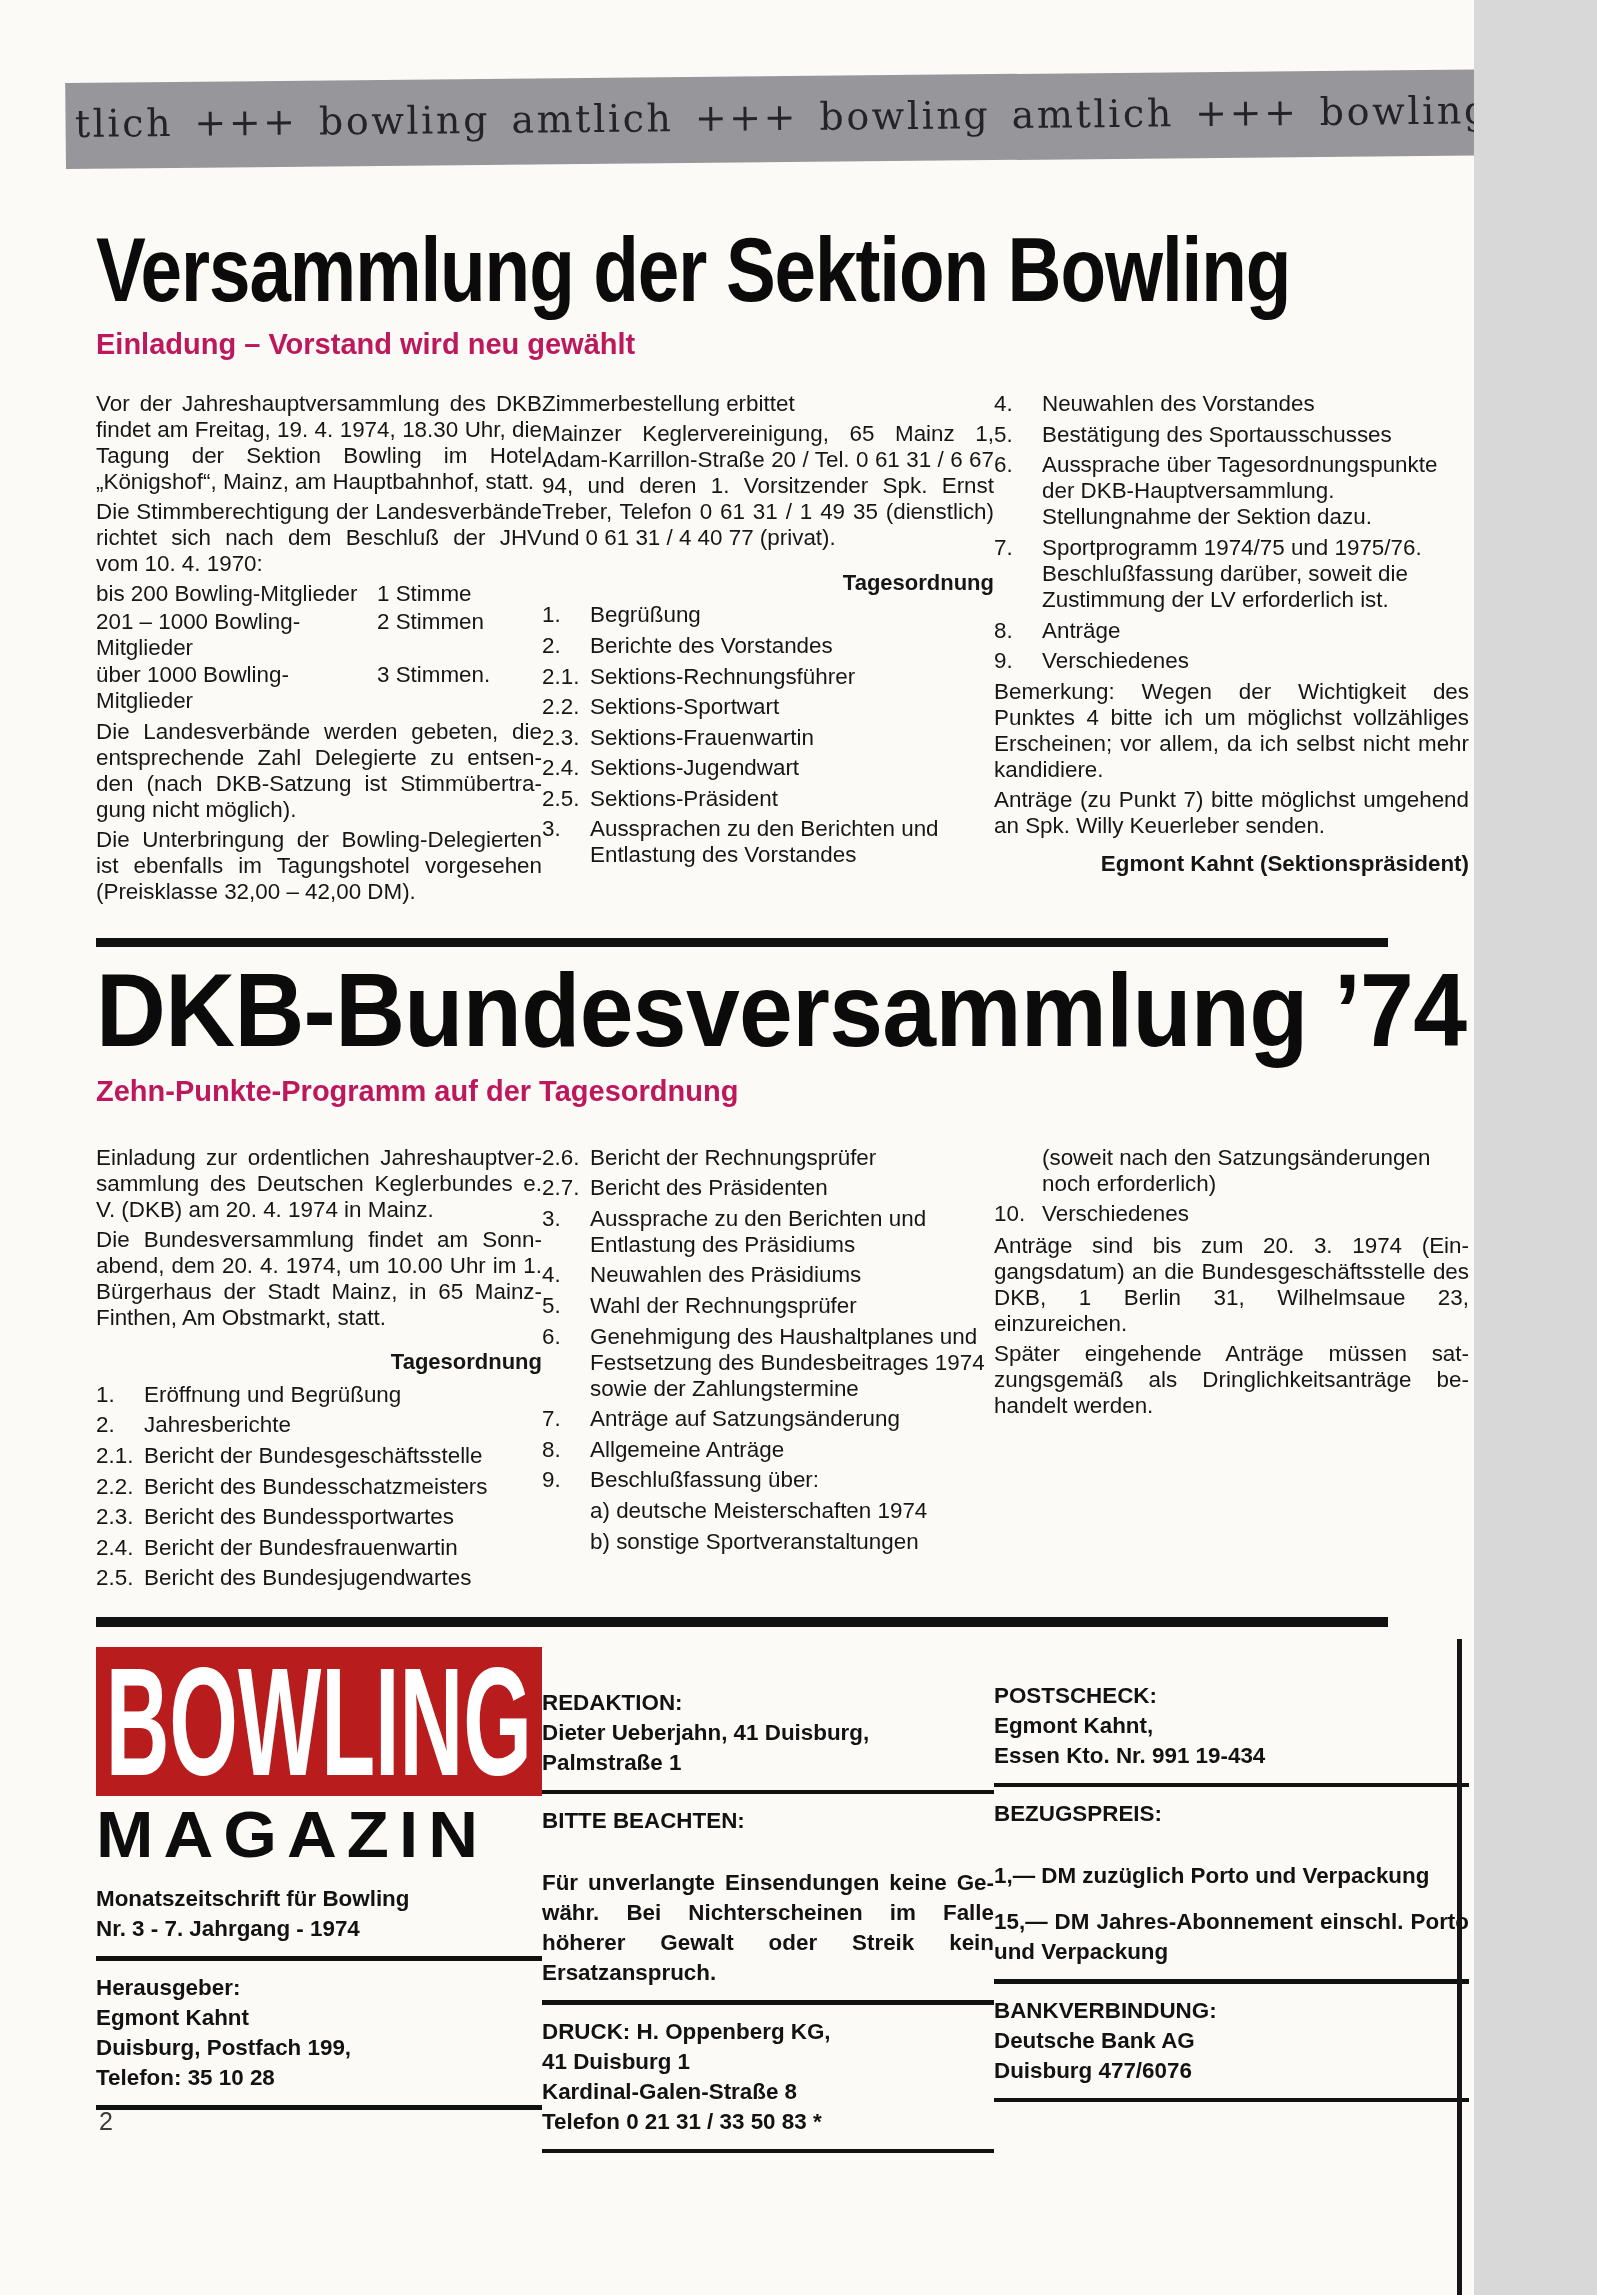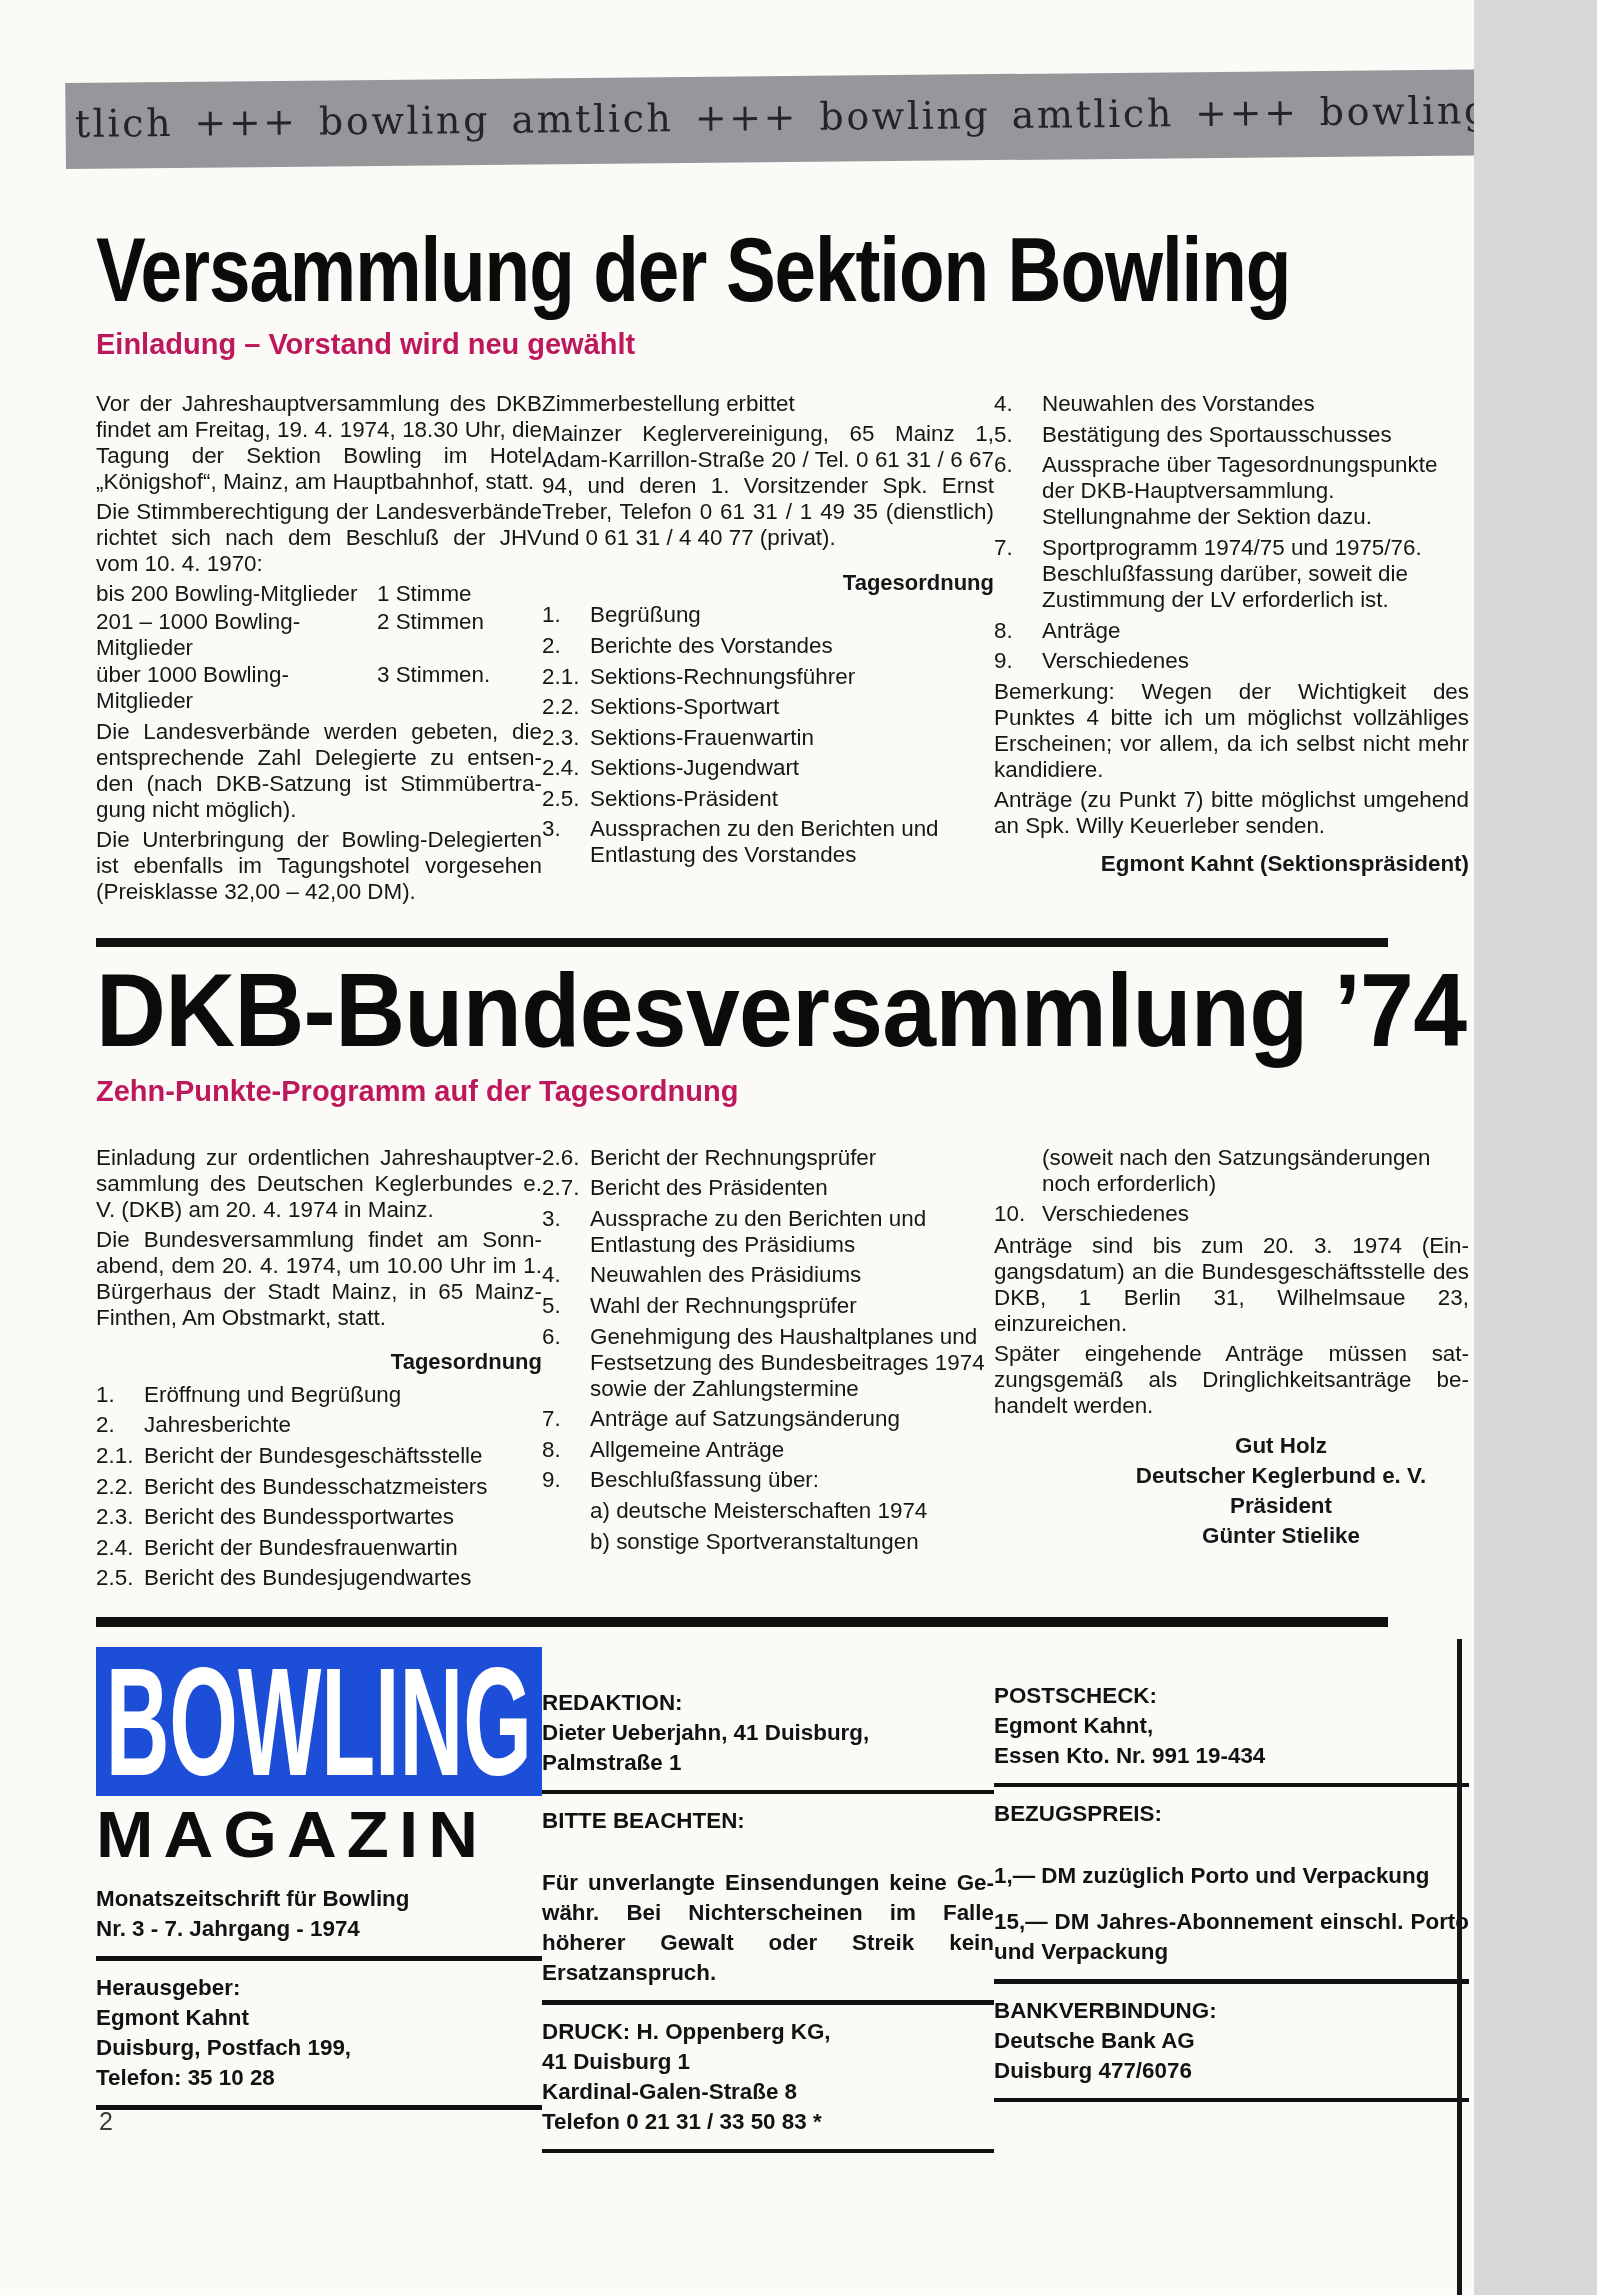--- a/index.html
+++ b/index.html
@@ -46,21 +46,21 @@
   .rule-thick.r2{height:10px;margin-top:20px;}
   
   .imprint{display:grid;grid-template-columns:446px 452px 475px;justify-content:space-between;margin-top:20px;}
   .imp-col{font-size:22.4px;line-height:30px;font-weight:700;text-align:left;color:#121212;}
   .imp-col.pad-mid{padding-top:41px;}
   .imp-col.pad-right{padding-top:34px;}
   .imp-rule{height:4.6px;background:#111;border:none;margin:12px 0;}
   .imp-just{text-align:justify;margin-top:32px;}
   .gap-top{margin-top:16px;}
   .logo-box{
-    background:#1d4ed8;height:149px;display:flex;align-items:center;
+    background:#b91c1c;height:149px;display:flex;align-items:center;
     justify-content:center;overflow:hidden;
   }
   .logo-bowling{
     color:#fff;font-size:98px;font-weight:700;line-height:1;
     transform:scale(0.9,1.58);white-space:nowrap;letter-spacing:0px;
   }
   .logo-magazin{
     font-size:69px;font-weight:700;line-height:1;letter-spacing:10px;
     margin:6.6px 0 13.2px;color:#0d0d0d;white-space:nowrap;transform:scaleY(0.95);
     transform-origin:left top;
@@ -317,30 +317,20 @@
                 <span class="txt">(soweit nach den Satzungsände­rungen noch erforderlich)</span>
               </div>
 
               <div class="agenda-item">
                 <span class="num">10.</span>
                 <span class="txt">Verschiedenes</span>
               </div>
             </div>
           <p class="note">Anträge sind bis zum 20. 3. 1974 (Ein­gangsdatum) an die Bundesgeschäftsstelle des DKB, 1 Berlin 31, Wilhelmsaue 23, einzureichen.</p>
           <p>Später eingehende Anträge müssen sat­zungsgemäß als Dringlichkeitsanträge be­handelt werden.</p>
-          <div class="sig-block">
-
-              <div>Gut Holz</div>
-
-              <div>Deutscher Keglerbund e. V.</div>
-
-              <div>Präsident</div>
-
-              <div>Günter Stielike</div>
-            </div>
         </div>
 
       </div>
     </section>
 
     <div class="rule-thick r2"></div>
 
     <div class="imprint">
 
       <div class="imp-col">

